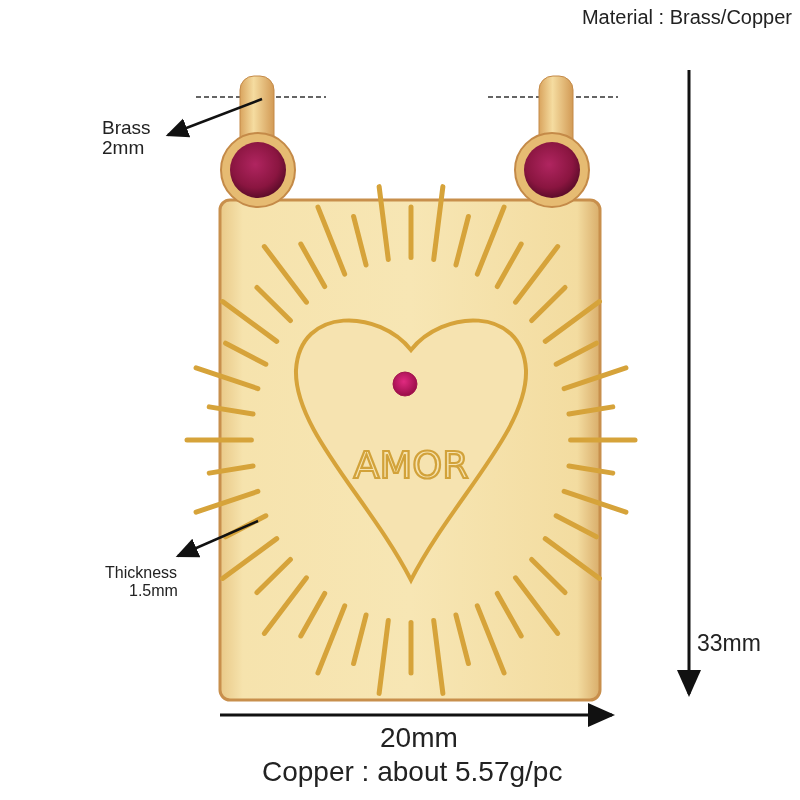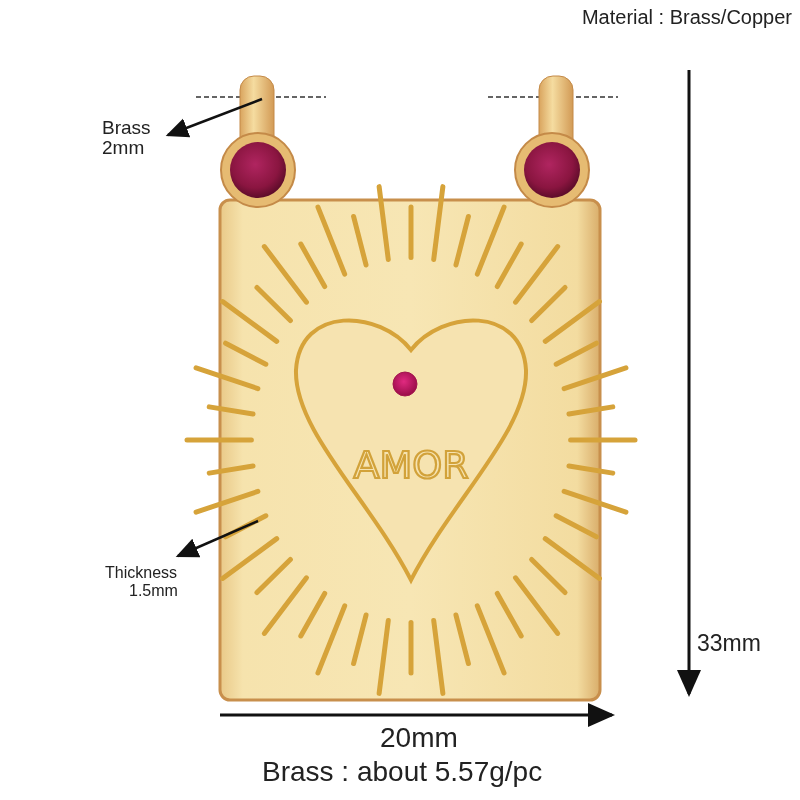--- a/index.html
+++ b/index.html
@@ -25,21 +25,21 @@
   <div>2mm</div>
 </div>
 
 <div class="txt" id="thick-label">
   <span>Thickness</span>
   <span class="v">1.5mm</span>
 </div>
 
 <div class="txt" id="height-label">33mm</div>
 <div class="txt" id="width-label">20mm</div>
-<div class="txt" id="weight-label">Brass : about 5.57g/pc</div>
+<div class="txt" id="weight-label">Copper : about 5.57g/pc</div>
 
 <svg class="art" width="800" height="800" viewBox="0 0 800 800">
   <defs>
     <linearGradient id="plate" x1="0" y1="0" x2="1" y2="0">
       <stop offset="0" stop-color="#e9c988"></stop>
       <stop offset="0.06" stop-color="#f6e3ad"></stop>
       <stop offset="0.5" stop-color="#f7e6b4"></stop>
       <stop offset="0.94" stop-color="#f3dca0"></stop>
       <stop offset="1" stop-color="#d9ad6a"></stop>
     </linearGradient>

